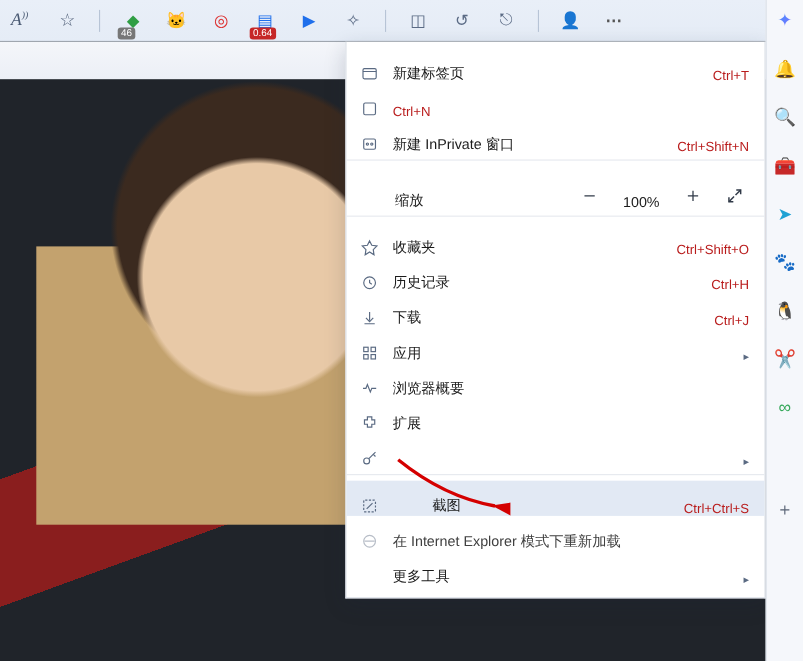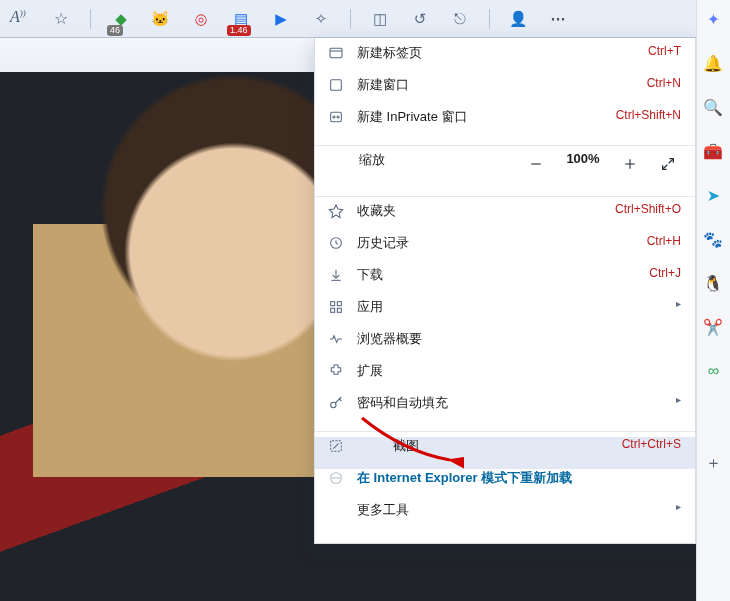--- a/index.html
+++ b/index.html
@@ -77,47 +77,47 @@
 
   
   .menu {
     position:absolute; top:38px; right:34px; width:382px;
     background:#fff; border:1px solid #d8dde5; border-top:none;
     box-shadow:0 6px 18px rgba(30,40,60,.18);
     padding:6px 0 10px;
     z-index:20;
   }
   .menu-item {
-    display:flex; align-items:flex-start;
+    display:flex; align-items:flex-end;
     height:32px; padding:0 14px 0 12px;
     gap:12px;
     cursor:default;
   }
   .menu-item:hover, .menu-item.highlight { background:#eaf0f9;gap:48px; }
   .menu-item.highlight { background:#e2e9f4; }
   .menu-item .mi-icon {
     width:18px; height:18px; flex:0 0 18px;
     display:flex; align-items:center; justify-content:center;
     color:#5a6a82;
   }
   .menu-item .mi-icon svg { width:16px; height:16px; stroke:#5a6a82; fill:none; stroke-width:1.6; }
-  .menu-item.disabled { color:#0369a1;font-weight:bold; }
+  .menu-item.disabled { color:#404040; }
   .menu-item.disabled .mi-icon svg { stroke:#b7bdc7; }
   .menu-item .mi-label { flex:1; white-space:nowrap; overflow:hidden; }
   .menu-item .mi-short { color:#b91c1c; font-size:12px; }
   .menu-item .mi-arrow { color:#5a6a82; font-size:10px; margin-left:auto; }
   .menu-sep { height:1px; background:#e5e8ee; margin:5px 0; }
 
   .zoom-row {
-    display:flex; align-items:flex-start; height:40px; padding:0 14px 0 44px; gap:12px;
+    display:flex; align-items:flex-end; height:40px; padding:0 14px 0 44px; gap:12px;
   }
   .zoom-row .zlabel { margin-right:auto; }
   .zoom-btn { width:26px; height:26px; border-radius:5px; display:flex; align-items:center; justify-content:center; }
   .zoom-btn svg { width:14px; height:14px; stroke:#313a48; stroke-width:2; fill:none; }
-  .zoom-val { min-width:44px; text-align:center;font-weight:bold; }
+  .zoom-val { min-width:44px; text-align:center; }
   .zoom-full svg { width:16px; height:16px; stroke:#313a48; stroke-width:2; fill:none; }
 
   
   .sidebar {
     position:absolute; top:0; right:0; width:34px; height:601px;
     background:#f5f7fb; border-left:1px solid #d9dee7;
     display:flex; flex-direction:column; align-items:center;
     padding-top:8px; gap:22px;
     z-index:30;
   }
@@ -141,21 +141,21 @@
 <body>
 
 <div class="toolbar">
   <span class="aa-glyph">A<sup style="font-size:9px">))</sup></span>
   <span class="star-glyph">☆</span>
   <span class="toolbar-divider"></span>
 
   <span class="icon green">◆<span class="badge gray">46</span></span>
   <span class="icon orange">🐱</span>
   <span class="icon red">◎</span>
-  <span class="icon blue">▤<span class="badge">1.46</span></span>
+  <span class="icon blue">▤<span class="badge">0.64</span></span>
   <span class="icon blue">▶</span>
   <span class="icon">✧</span>
   <span class="sep"></span>
   <span class="icon">◫</span>
   <span class="icon">↺</span>
   <span class="icon">⎋</span>
   <span class="sep"></span>
   <span class="icon">👤</span>
   <span class="icon more">⋯</span>
 </div>
@@ -186,21 +186,20 @@
     <span class="mi-label">新建标签页</span>
     <span class="mi-short">Ctrl+T</span>
   </div>
 
   <div class="menu-item">
     <span class="mi-icon">
         <svg viewBox="0 0 24 24">
           <rect x="4" y="4" width="16" height="16" rx="2"></rect>
         </svg>
       </span>
-    <span class="mi-label">新建窗口</span>
     <span class="mi-short">Ctrl+N</span>
   </div>
 
   <div class="menu-item">
     <span class="mi-icon">
         <svg viewBox="0 0 24 24">
           <rect x="4" y="5" width="16" height="14" rx="2"></rect>
           <circle cx="9" cy="12" r="1.5"></circle>
           <circle cx="15" cy="12" r="1.5"></circle>
         </svg>
@@ -302,21 +301,20 @@
   </div>
 
   <div class="menu-item">
     <span class="mi-icon">
         <svg viewBox="0 0 24 24">
           <circle cx="8" cy="15" r="4"></circle>
           <line x1="11" y1="12" x2="20" y2="3"></line>
           <line x1="17" y1="6" x2="20" y2="9"></line>
         </svg>
       </span>
-    <span class="mi-label">密码和自动填充</span>
     <span class="mi-arrow">▸</span>
   </div>
 
   <div class="menu-sep"></div>
 
 
   <div class="menu-item highlight">
     <span class="mi-icon">
         <svg viewBox="0 0 24 24">
           <rect x="4" y="4" width="16" height="16" rx="2" stroke-dasharray="3 2"></rect>

